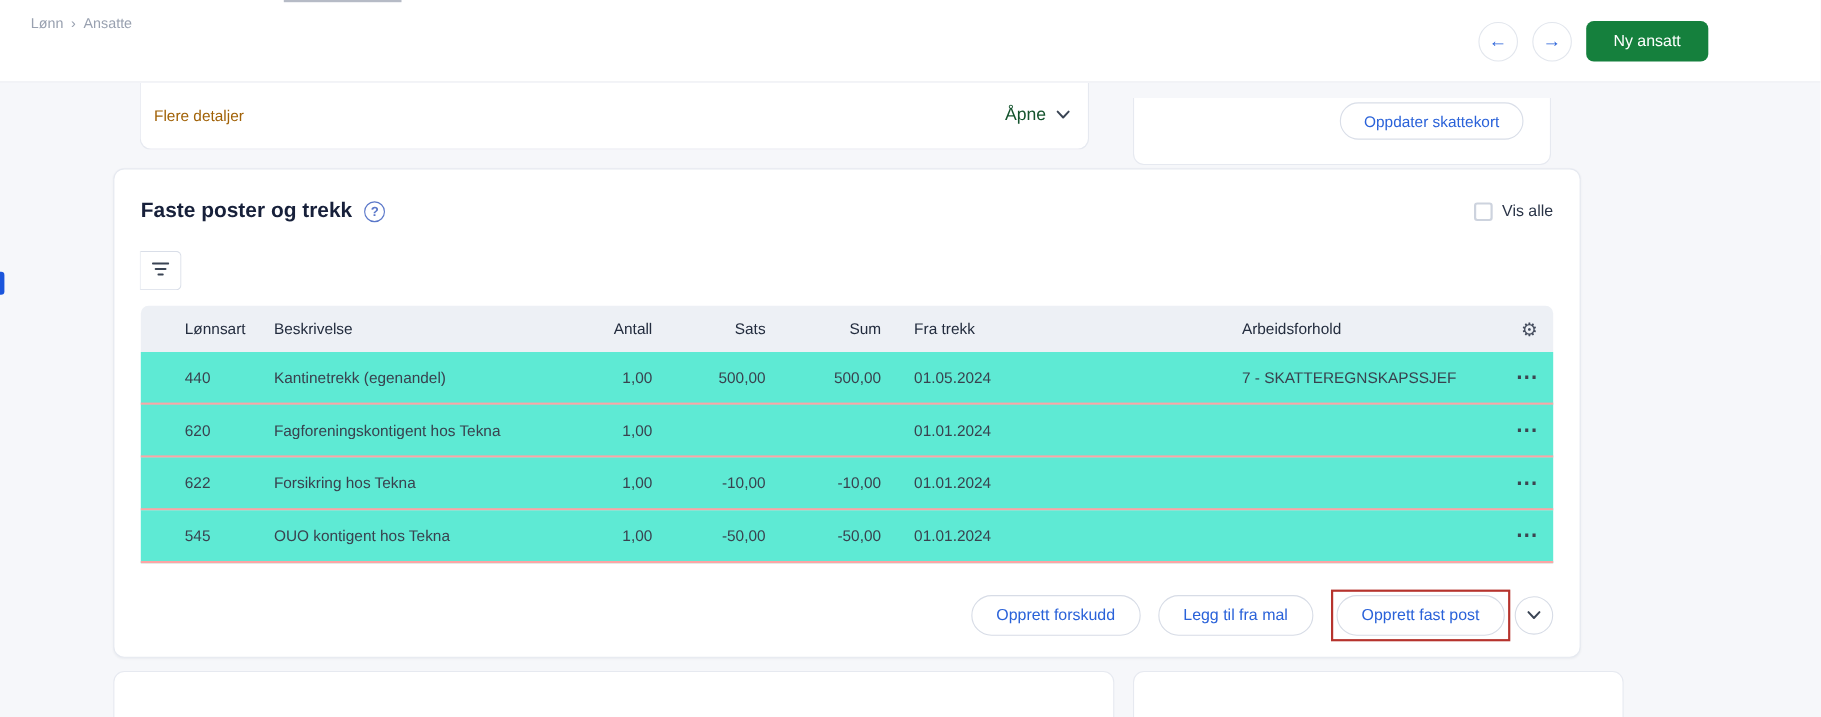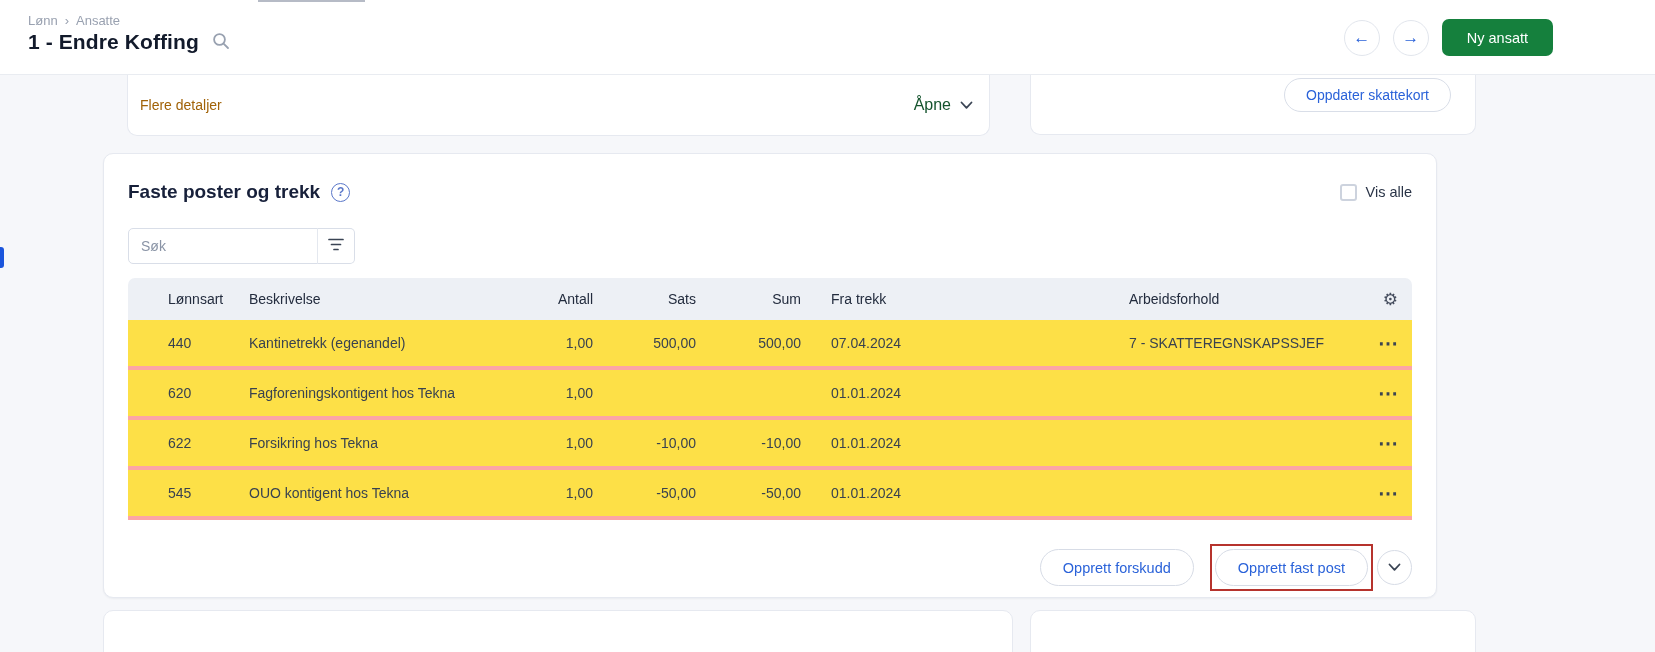--- a/index.html
+++ b/index.html
@@ -32,21 +32,21 @@
 
   
   .card-flere{position:absolute;left:127px;top:75px;width:863px;height:61px;border-top:none;
     border-radius:0 0 10px 10px;display:flex;align-items:center;justify-content:space-between;
     padding:0 16px 0 12px;}
   .flere-label{font-size:14px;color:#a16207;}
   .open-link{display:flex;align-items:center;gap:9px;cursor:pointer;text-decoration:none;}
   .open-link-text{font-size:16px;color:#14532d;}
 
   
-  .card-skatt{position:absolute;left:1030px;top:74px;width:446px;height:61px;border-top:none;
+  .card-skatt{position:absolute;left:1030px;top:89px;width:380px;height:61px;border-top:none;
     border-radius:0 0 10px 10px;display:flex;justify-content:flex-end;align-items:flex-start;
     padding:4px 24px 0 0;}
   .pill-btn{height:34px;padding:0 21px;border-radius:17px;border:1px solid #d9dee8;background:#fff;
     color:#2a62d9;font-size:14px;cursor:pointer;}
 
   
   .card-main{position:absolute;left:103px;top:153px;width:1334px;height:445px;border-radius:10px;
     box-shadow:0 1px 2px rgba(20,30,55,.05);}
   .main-header{display:flex;justify-content:space-between;align-items:center;padding:27px 24px 0 24px;}
   .main-title-wrap{display:flex;align-items:center;gap:11px;}
@@ -64,21 +64,21 @@
   .search-input::placeholder{color:#8a94a6;}
   .filter-btn{width:38px;height:36px;border:1px solid #d9dee8;border-left:1px solid #e4e8ef;
     border-radius:0 5px 5px 0;background:#fff;display:flex;align-items:center;justify-content:center;
     cursor:pointer;box-sizing:border-box;margin-left:-1px;}
 
   
   .table{margin:14px 24px 0 24px;}
   .t-head,.t-row{display:grid;grid-template-columns:121px 212px 132px 103px 105px 328px 1fr 56px;
     align-items:center;}
   .t-head{height:42px;background:#edf0f5;border-radius:7px 7px 0 0;font-size:14px;color:#232c3e;}
-  .t-row{height:46px;border-bottom:4px solid #fca5a5;font-size:14px;color:#39424f;background:#fde047;}
+  .t-row{height:46px;border-bottom:2px solid #fca5a5;font-size:14px;color:#39424f;background:#5eead4;}
   .cell{white-space:nowrap;overflow:hidden;text-overflow:ellipsis;}
   .c-code{padding-left:14px;margin-left:26px;}
   .c-num{text-align:right;}
   .c-date{padding-left:30px;}
   .c-actions{display:flex;justify-content:flex-end;padding-right:8px;overflow:visible;}
   .gear-btn{background:none;border:none;font-size:17px;color:#454d5e;cursor:pointer;line-height:1;padding:0 6px;}
   .kebab-btn{background:none;border:none;font-size:20px;font-weight:700;color:#3c4450;cursor:pointer;
     line-height:1;padding:0 6px;}
 
   
@@ -103,31 +103,20 @@
 
 <div class="topbar">
   <div class="top-notch"></div>
 
   <div class="breadcrumb">
     <span class="crumb">Lønn</span>
     <span>›</span>
     <span class="crumb">Ansatte</span>
   </div>
 
-  <div class="title-row">
-    <h1 class="page-title">1 - Endre Koffing</h1>
-    <button class="icon-btn">
-      <span>
-        <svg width="18" height="18" viewBox="0 0 18 18" fill="none">
-          <circle cx="7.5" cy="7.5" r="5.4" stroke="#98a1b0" stroke-width="1.8"></circle>
-          <line x1="11.8" y1="11.8" x2="16" y2="16" stroke="#98a1b0" stroke-width="1.8" stroke-linecap="round"></line>
-        </svg>
-      </span>
-    </button>
-  </div>
 
   <div class="topbar-actions">
     <button class="circle-btn">
       <span>←</span>
     </button>
     <button class="circle-btn">
       <span>→</span>
     </button>
     <button class="primary-btn">Ny ansatt</button>
   </div>
@@ -158,21 +147,20 @@
       <h2 class="main-title">Faste poster og trekk</h2>
       <span class="help-icon">?</span>
     </div>
     <label class="show-all">
       <span class="checkbox"></span>
       <span class="show-all-text">Vis alle</span>
     </label>
   </div>
 
   <div class="search-row">
-    <input class="search-input" type="text" placeholder="Søk" style="">
     <button class="filter-btn">
       <span>
         <svg width="16" height="13" viewBox="0 0 16 13" fill="none">
           <line x1="1" y1="1.5" x2="15" y2="1.5" stroke="#3a4454" stroke-width="1.7" stroke-linecap="round"></line>
           <line x1="3.5" y1="6.5" x2="12.5" y2="6.5" stroke="#3a4454" stroke-width="1.7" stroke-linecap="round"></line>
           <line x1="6" y1="11.5" x2="10" y2="11.5" stroke="#3a4454" stroke-width="1.7" stroke-linecap="round"></line>
         </svg>
       </span>
     </button>
   </div>
@@ -192,21 +180,21 @@
         </button>
       </div>
     </div>
 
     <div class="t-row">
       <div class="cell c-code">440</div>
       <div class="cell">Kantinetrekk (egenandel)</div>
       <div class="cell c-num">1,00</div>
       <div class="cell c-num">500,00</div>
       <div class="cell c-num">500,00</div>
-      <div class="cell c-date">07.04.2024</div>
+      <div class="cell c-date">01.05.2024</div>
       <div class="cell">7 - SKATTEREGNSKAPSSJEF</div>
       <div class="cell c-actions">
         <button class="kebab-btn">
           <span>⋯</span>
         </button>
       </div>
     </div>
 
     <div class="t-row">
       <div class="cell c-code">620</div>
@@ -249,20 +237,21 @@
       <div class="cell c-actions">
         <button class="kebab-btn">
           <span>⋯</span>
         </button>
       </div>
     </div>
   </div>
 
   <div class="actions-footer">
     <button class="action-pill">Opprett forskudd</button>
+    <button class="action-pill">Legg til fra mal</button>
     <span class="highlight-box">
       <button class="action-pill">Opprett fast post</button>
     </span>
     <button class="dropdown-btn">
       <span>
         <svg width="13" height="9" viewBox="0 0 13 9" fill="none">
           <path d="M1.5 1.5 L6.5 6.8 L11.5 1.5" stroke="#3a4454" stroke-width="1.8" fill="none" stroke-linecap="round" stroke-linejoin="round"></path>
         </svg>
       </span>
     </button>

